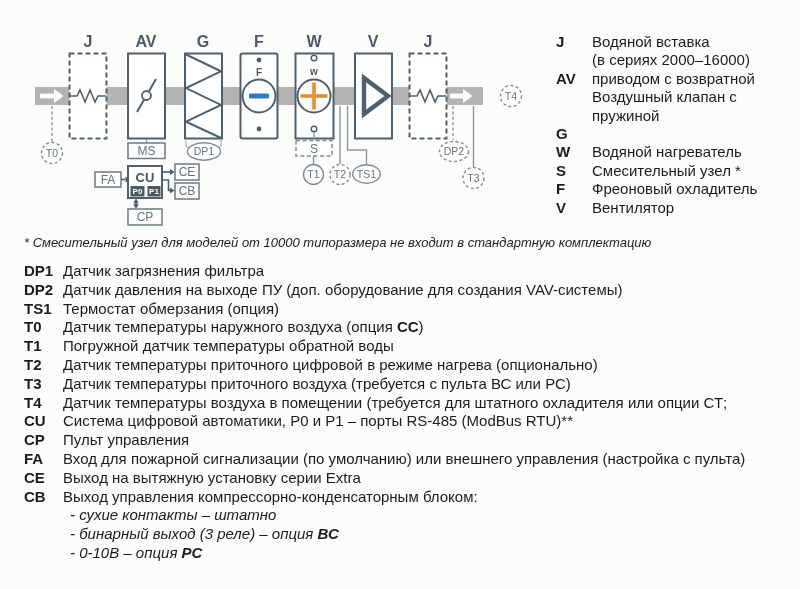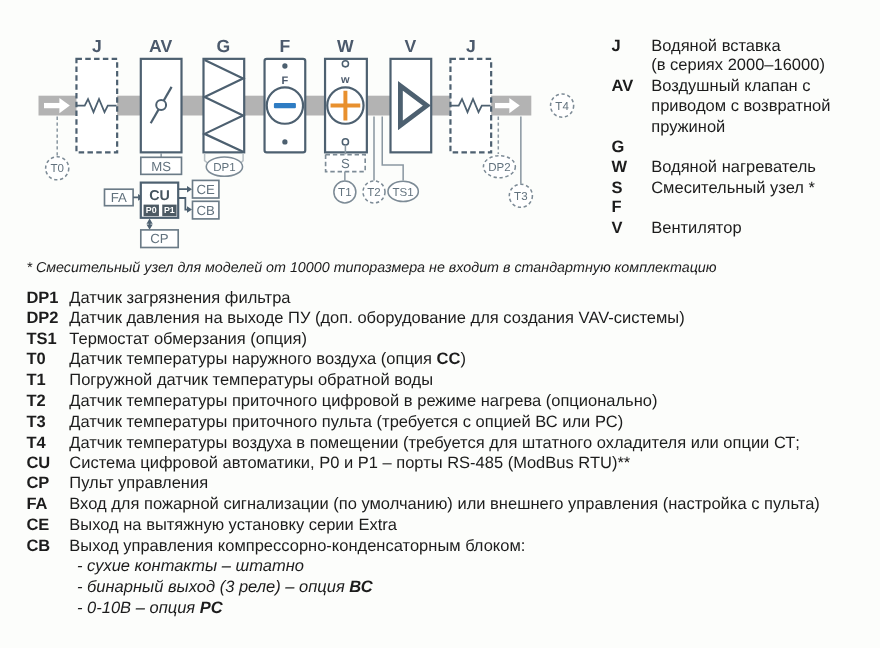--- a/index.html
+++ b/index.html
@@ -218,42 +218,45 @@
     <div class="l-item">
       <span class="l-abbr">J</span>
       <span class="l-lines">
           <span>Водяной вставка</span>
           <span>(в сериях 2000–16000)</span>
         </span>
     </div>
     <div class="l-item">
       <span class="l-abbr">AV</span>
       <span class="l-lines">
+          <span>приводом с возвратной</span>
           <span>Воздушный клапан с</span>
-          <span>приводом с возвратной</span>
           <span>пружиной</span>
         </span>
     </div>
     <div class="l-item">
       <span class="l-abbr">G</span>
     </div>
     <div class="l-item">
       <span class="l-abbr">W</span>
       <span class="l-lines">
           <span>Водяной нагреватель</span>
         </span>
     </div>
     <div class="l-item">
       <span class="l-abbr">S</span>
       <span class="l-lines">
           <span>Смесительный узел *</span>
         </span>
     </div>
     <div class="l-item">
       <span class="l-abbr">F</span>
+      <span class="l-lines">
+          <span>Фреоновый охладитель</span>
+        </span>
     </div>
     <div class="l-item">
       <span class="l-abbr">V</span>
       <span class="l-lines">
           <span>Вентилятор</span>
         </span>
     </div>
   </div>
 
   <div class="note">* Смесительный узел для моделей от 10000 типоразмера не входит в стандартную комплектацию</div>
@@ -278,21 +281,21 @@
     <div class="d-row">
       <span class="d-abbr">T1</span>
       <span class="d-text"><span>Погружной датчик температуры обратной воды</span><span class="d-bold"></span><span></span></span>
     </div>
     <div class="d-row">
       <span class="d-abbr">T2</span>
       <span class="d-text"><span>Датчик температуры приточного цифровой в режиме нагрева (опционально)</span><span class="d-bold"></span><span></span></span>
     </div>
     <div class="d-row">
       <span class="d-abbr">T3</span>
-      <span class="d-text"><span>Датчик температуры приточного пульта (требуется с опцией ВС или РС)</span><span class="d-bold"></span><span></span></span>
+      <span class="d-text"><span>Датчик температуры приточного воздуха (требуется с пульта ВС или РС)</span><span class="d-bold"></span><span></span></span>
     </div>
     <div class="d-row">
       <span class="d-abbr">T4</span>
       <span class="d-text"><span>Датчик температуры воздуха в помещении (требуется для штатного охладителя или опции СТ;</span><span class="d-bold"></span><span></span></span>
     </div>
     <div class="d-row">
       <span class="d-abbr">CU</span>
       <span class="d-text"><span>Система цифровой автоматики, P0 и P1 – порты RS-485 (ModBus RTU)**</span><span class="d-bold"></span><span></span></span>
     </div>
     <div class="d-row">

